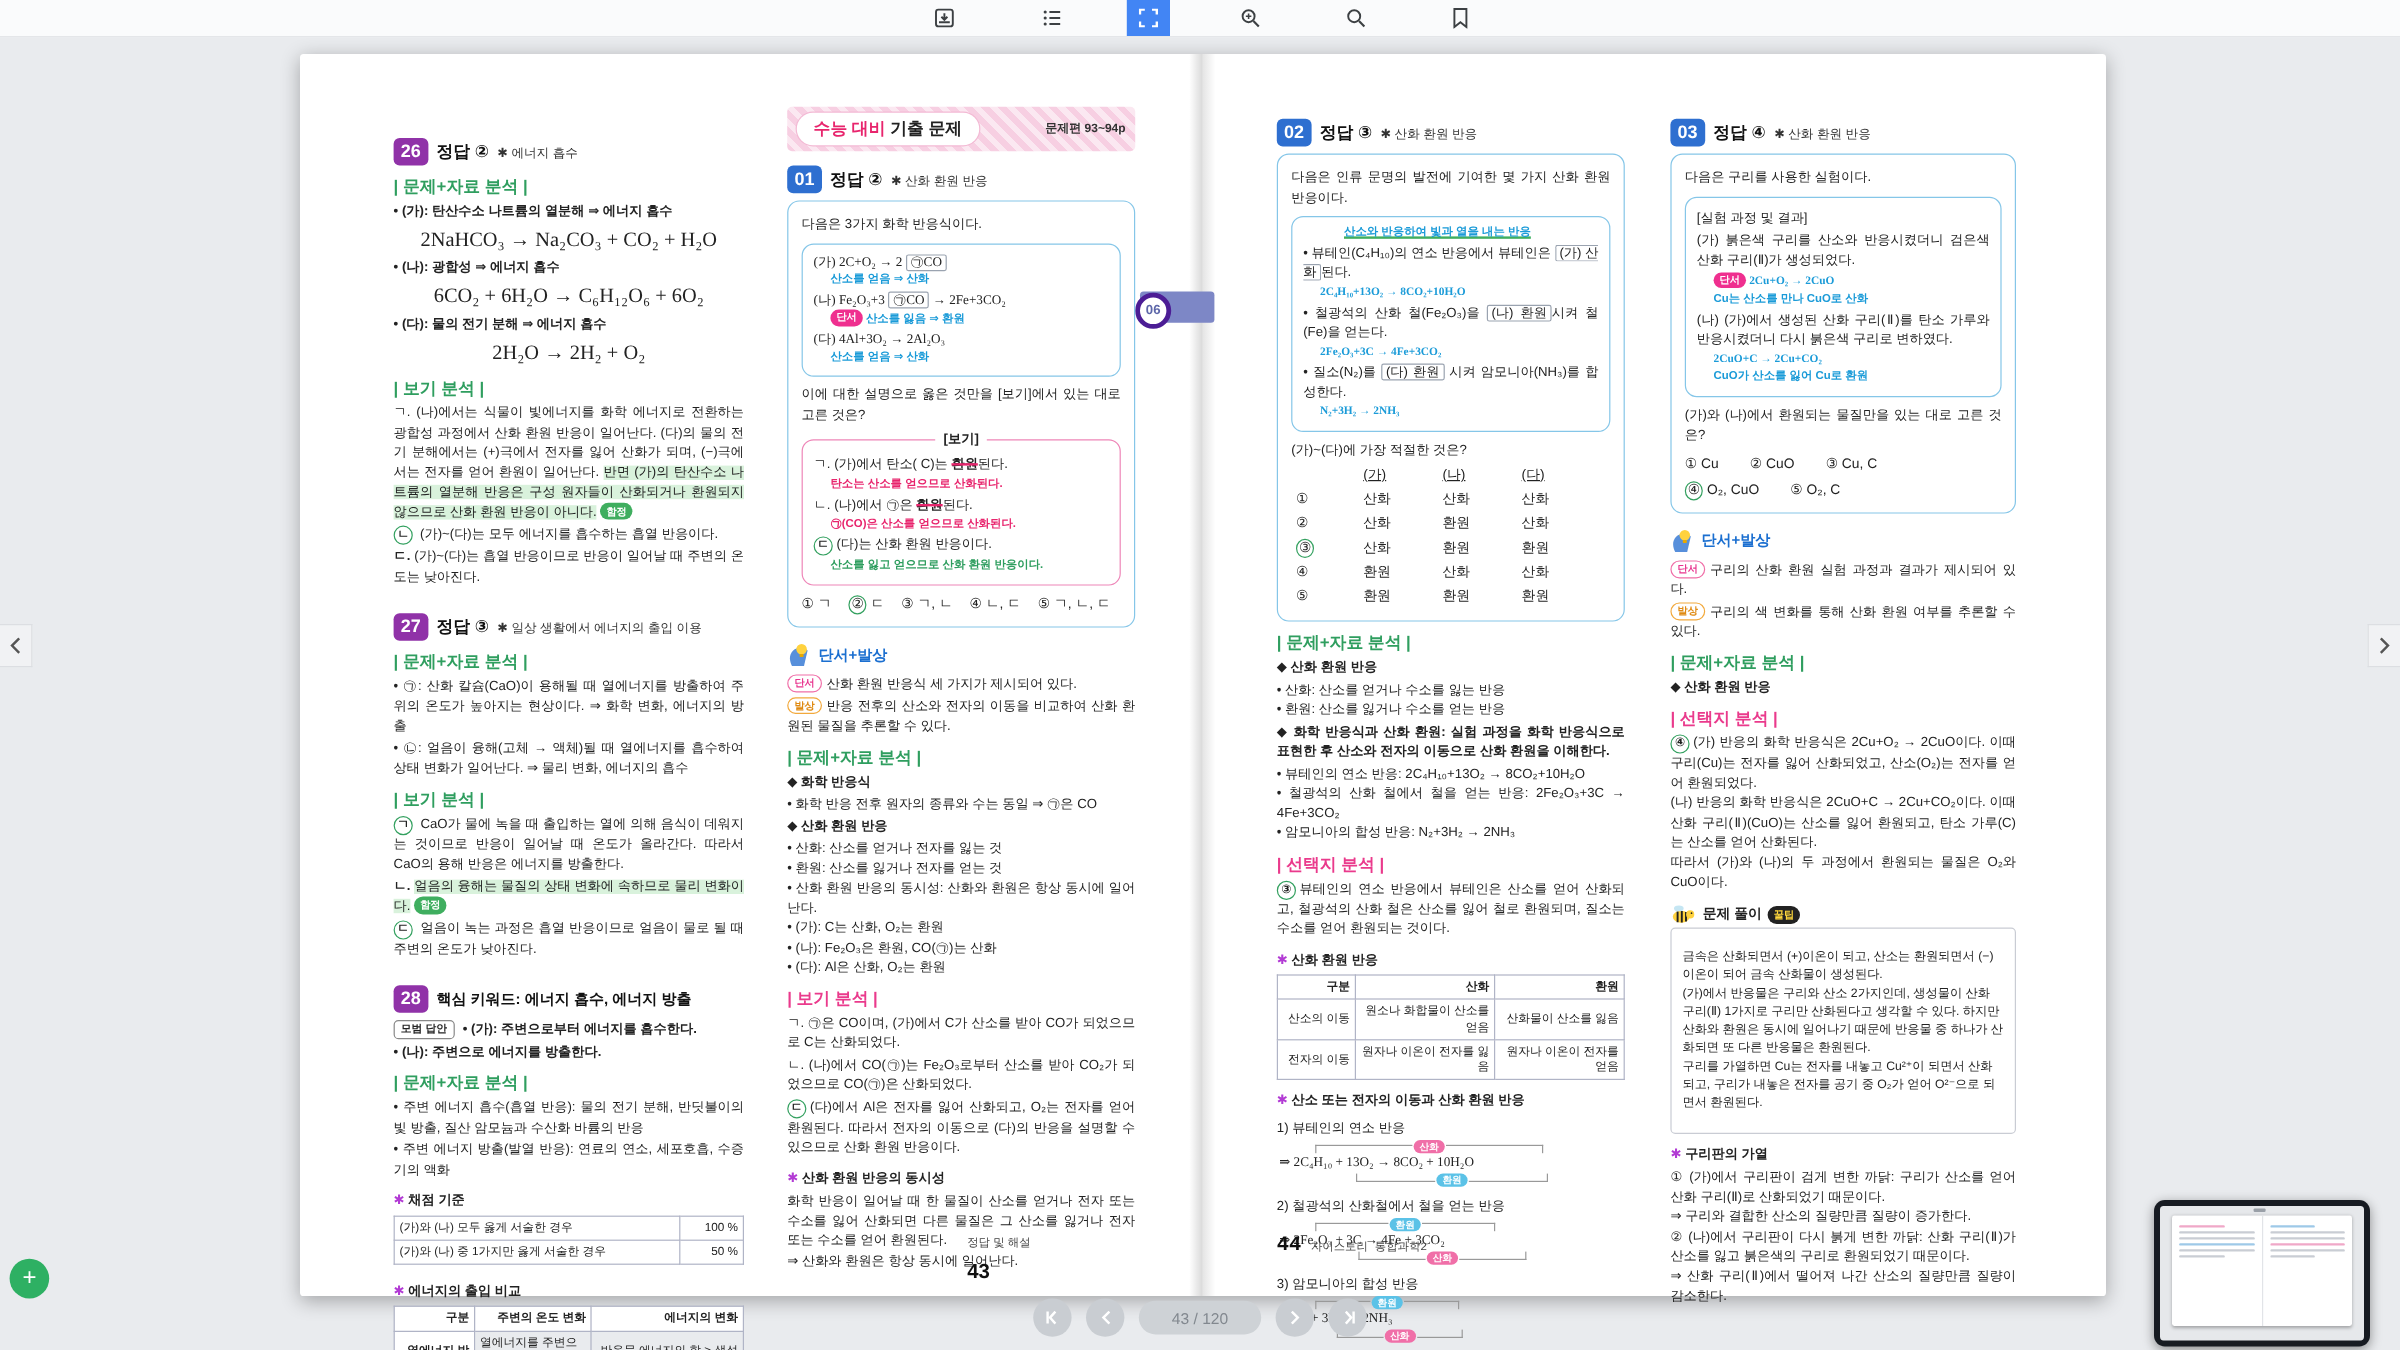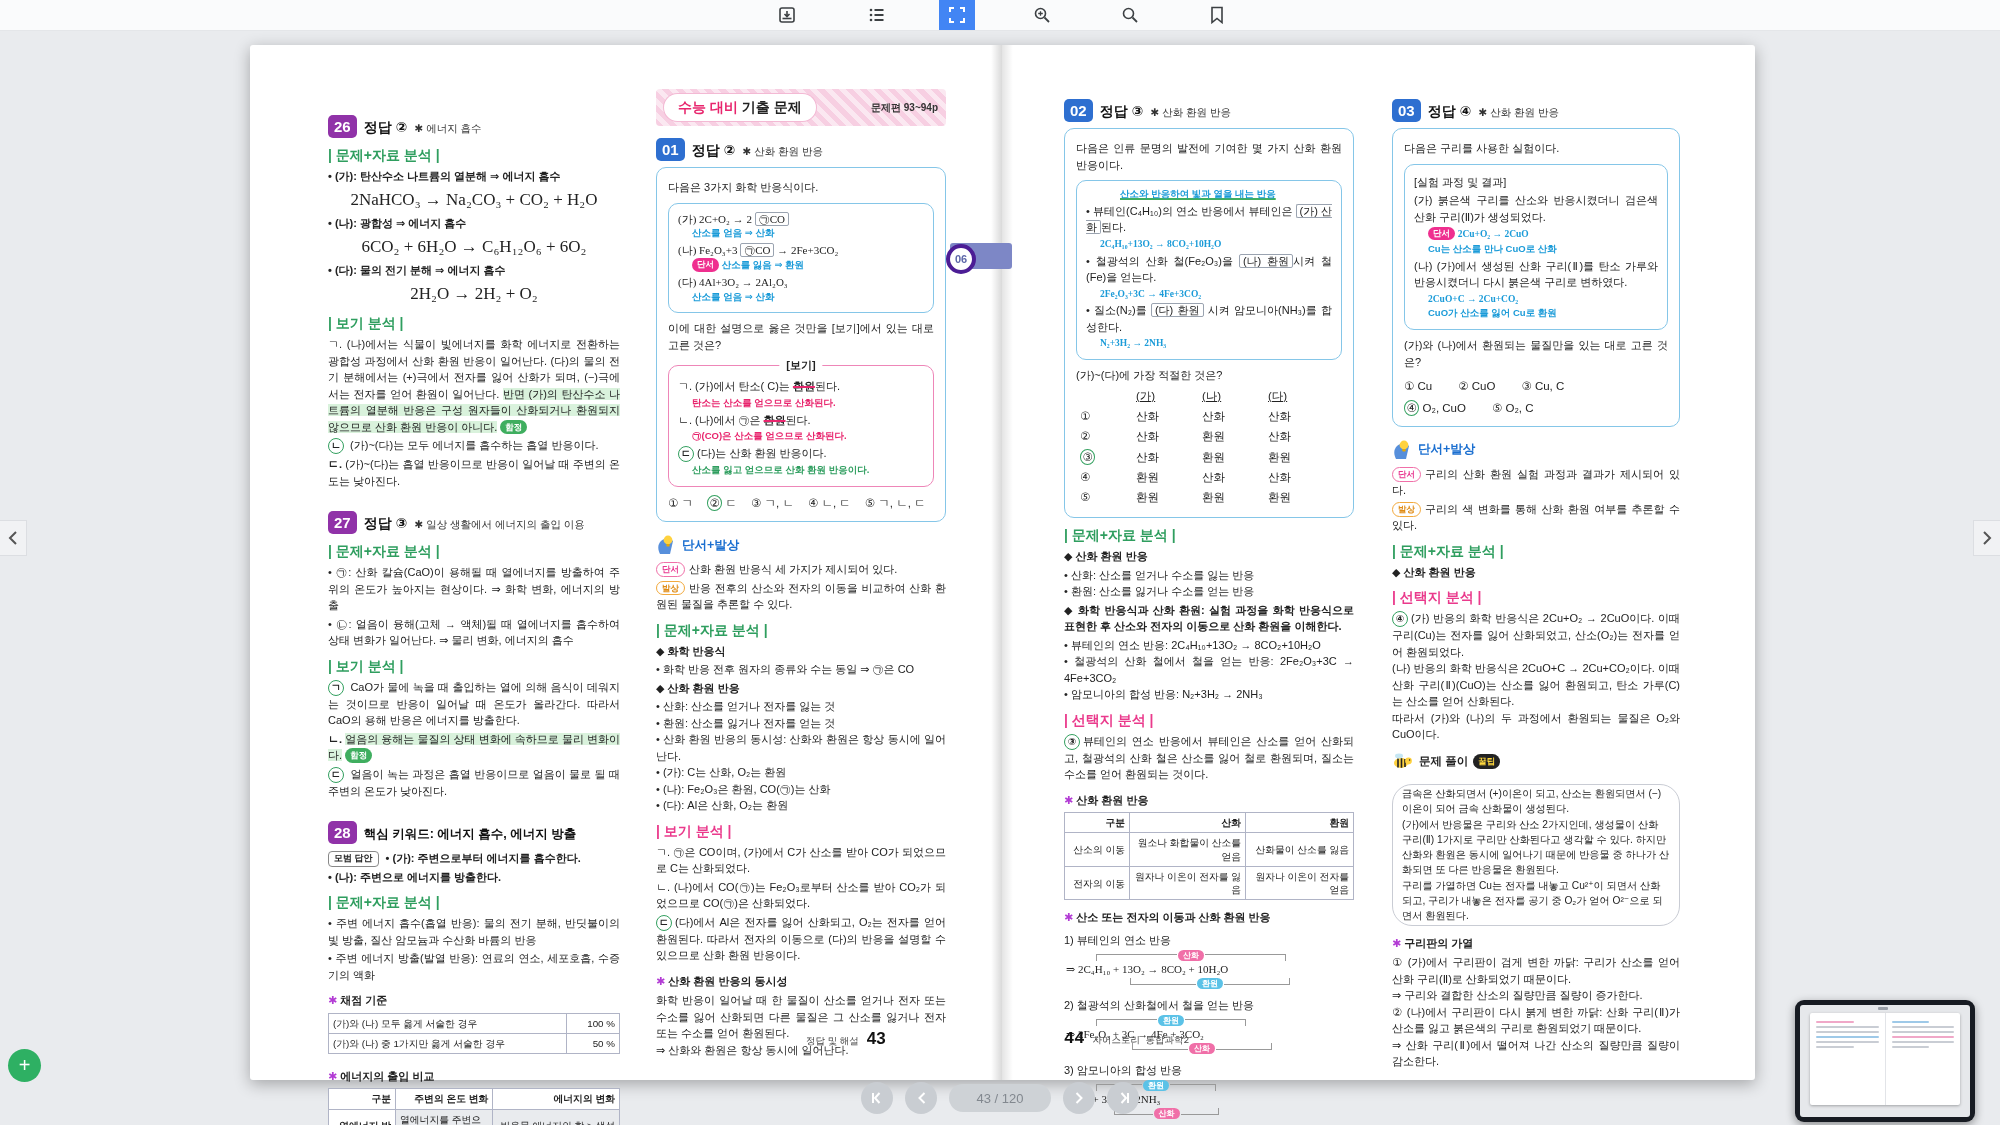--- a/index.html
+++ b/index.html
@@ -84,25 +84,25 @@
   .brk.top i{border-top-width:1.2px;}
   .brk.top i.a{border-left-width:1.2px;}
   .brk.top i.b{border-right-width:1.2px;}
   .brk.bot{align-items:flex-start;}
   .brk.bot i{border-bottom-width:1.2px;}
   .brk.bot i.a{border-left-width:1.2px;}
   .brk.bot i.b{border-right-width:1.2px;}
   .sp{font-size:8px;padding:0 5px;border-radius:7px;color:#fff;font-weight:bold;line-height:11px;height:11px;margin:0 1px;}
   .sp.pk{background:#f06fa8;}
   .sp.bl{background:#5bc2e7;}
-  .tipbox{border:1.3px solid #c9ccd4;border-radius:20px;padding:1px 9px;font-size:10.2px;margin:14px 0 8px;}
+  .tipbox{border:1.3px solid #c9ccd4;border-radius:4px;padding:16px 9px;font-size:10.2px;margin:2px 0 8px;}
   .tiphead{display:flex;align-items:center;gap:5px;font-weight:bold;font-size:11.5px;margin:10px 0 2px;}
   .pfoot{position:absolute;top:984px;font-size:9.5px;color:#444;display:flex;align-items:baseline;gap:8px;}
   .pfoot b{font-size:17px;color:#111;}
-  .pfoot.l{left:556px;width:140px;justify-content:flex-start;}
+  .pfoot.l{left:556px;width:140px;justify-content:center;flex-direction:column;}
   .pfoot.r{left:814px;font-family:Liberation Mono, monospace;}
   
   .bnav{position:absolute;left:50%;top:1082px;transform:translateX(-50%);display:flex;align-items:center;gap:12px;}
   .nbtn{width:32px;height:32px;border-radius:50%;background:#c9cdd2;border:none;color:#fff;font-size:13px;font-weight:bold;
     display:flex;align-items:center;justify-content:center;cursor:pointer;padding:0;}
   .npill{height:28px;min-width:78px;border-radius:14px;background:#ced2d6;color:#82888f;font-size:13px;
     display:flex;align-items:center;justify-content:center;padding:0 12px;}
   .fab{position:absolute;left:8px;top:1049px;width:33px;height:33px;border-radius:50%;background:#2eb063;border:none;
     color:#fff;font-size:20px;line-height:1;display:flex;align-items:center;justify-content:center;cursor:pointer;padding:0 0 2px;}
   

